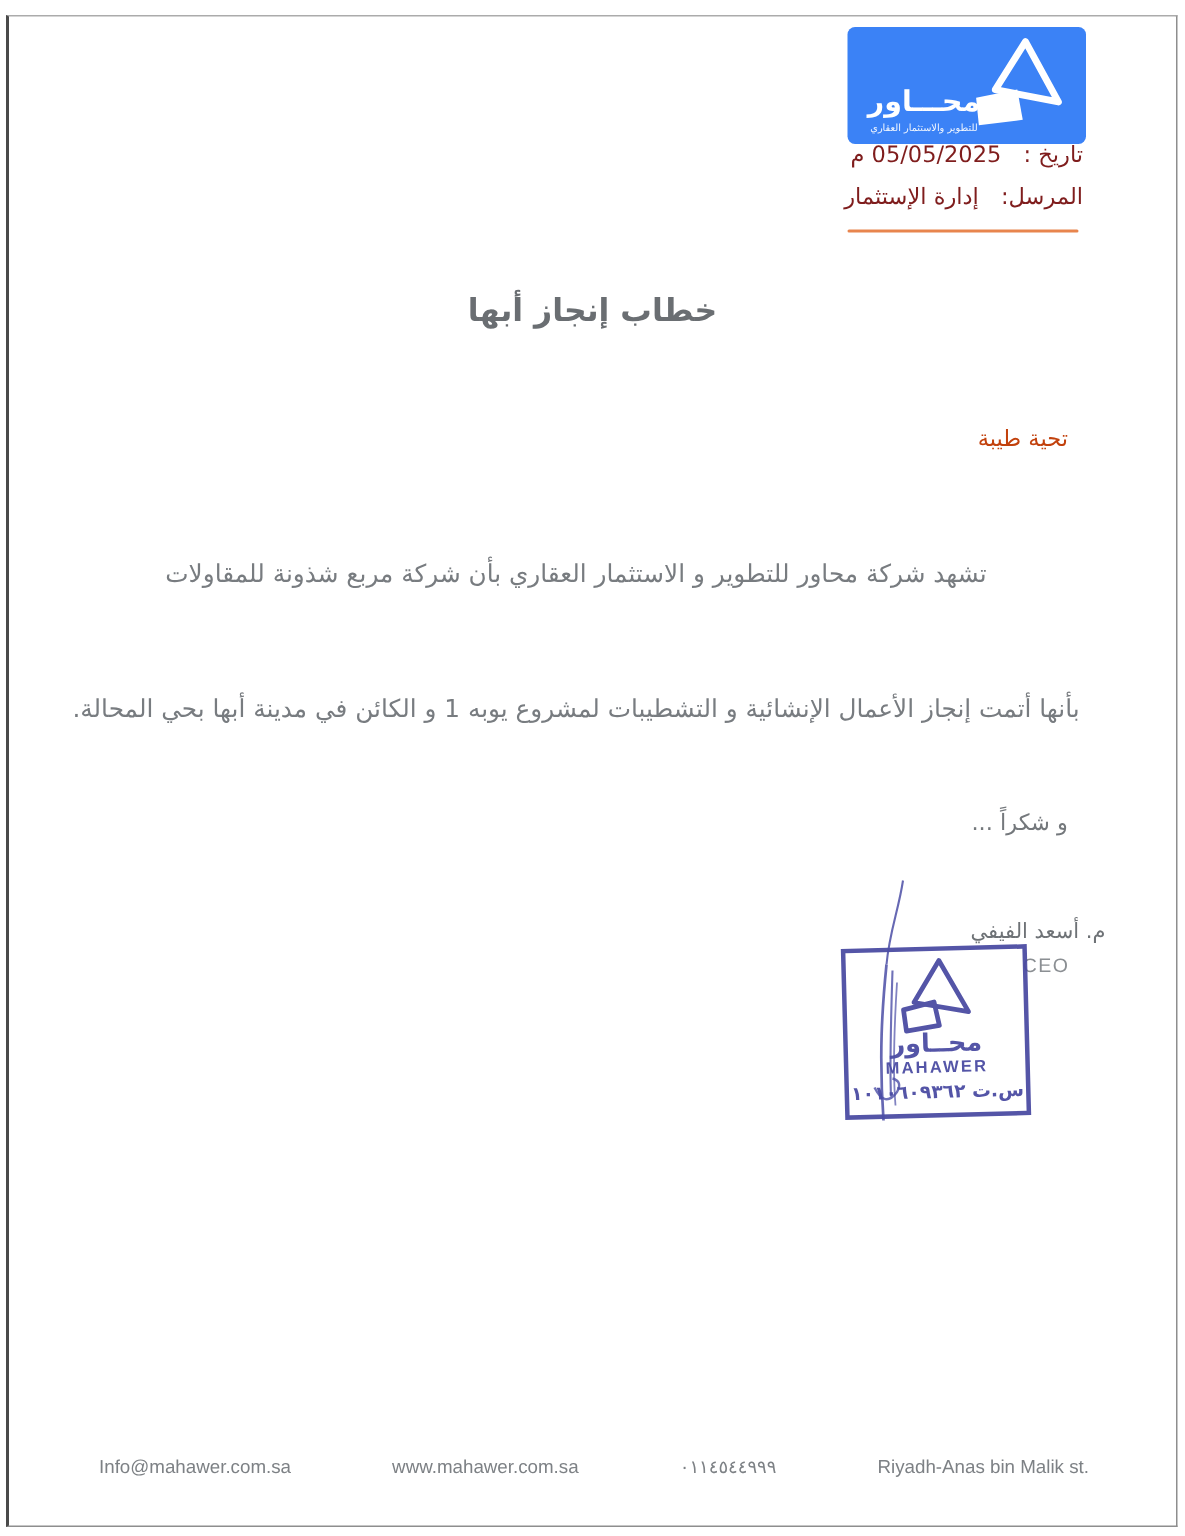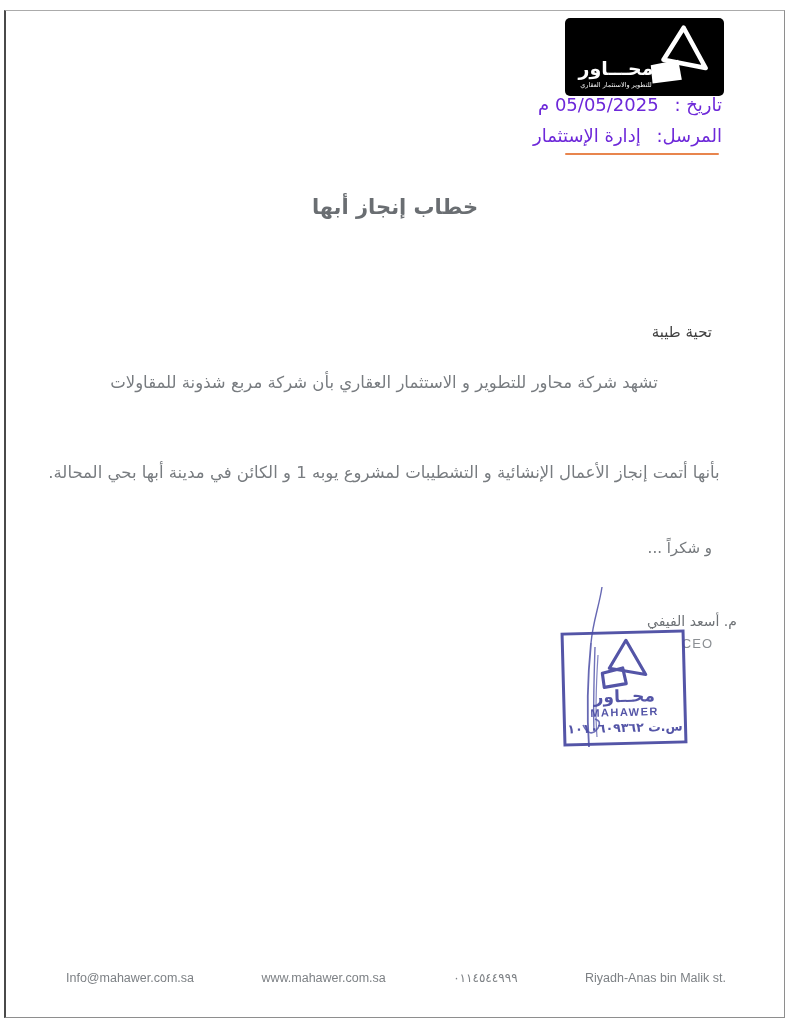--- a/index.html
+++ b/index.html
@@ -10,50 +10,50 @@
     position:absolute; left:4px; top:10px; width:781px; height:1008px;
     background:#ffffff;
     border:1px solid #8e8e8e;
     border-left:2px solid #4a4a4a;
     border-top-color:#ababab;
   }
 
   
   .logo {
     position:absolute; left:559px; top:7px; width:159px; height:78px;
-    background:#000000; border-radius:5px;
+    background:#3b82f6; border-radius:5px;
   }
   .logo-mark { position:absolute; right:12px; top:7px; }
   .logo-text {
     position:absolute; left:8px; bottom:7px; width:86px;
     text-align:center; color:#ffffff; direction:rtl;
   }
   .logo-name { font-size:19px; font-weight:bold; line-height:1.05; letter-spacing:1px; }
   .logo-tagline { font-size:6.5px; margin-top:2px; opacity:.95; white-space:nowrap; }
 
   
   .meta {
     position:absolute; right:62px; top:83px; direction:rtl; text-align:right;
-    color:#6d28d9; font-size:18px;
+    color:#7f1d1d; font-size:15px;
   }
   .meta-row { margin-bottom:10px; white-space:nowrap; }
   .meta-label { margin-left:10px; }
   .divider {
     position:absolute; left:559px; top:142px; width:154px; height:2px;
     background:#e8854e; border-radius:1px;
   }
 
   
   .title {
     position:absolute; left:0; right:0; top:184px; text-align:center;
     direction:rtl; font-size:21px; font-weight:bold; color:#6a6e72;
   }
   .greeting {
     position:absolute; right:72px; top:272px; direction:rtl;
-    font-size:15px; color:#404040;margin-top:40px;
+    font-size:15px; color:#c2410c;
   }
   .bodyline {
     position:absolute; right:62px; left:40px; direction:rtl; text-align:center;
     font-size:16.5px; color:#787c80; white-space:nowrap;
   }
   .l1 { top:362px; }
   .l2 { top:399px; }
   .l3 { top:452px; }
   .closing {
     position:absolute; right:72px; top:528px; direction:rtl;

